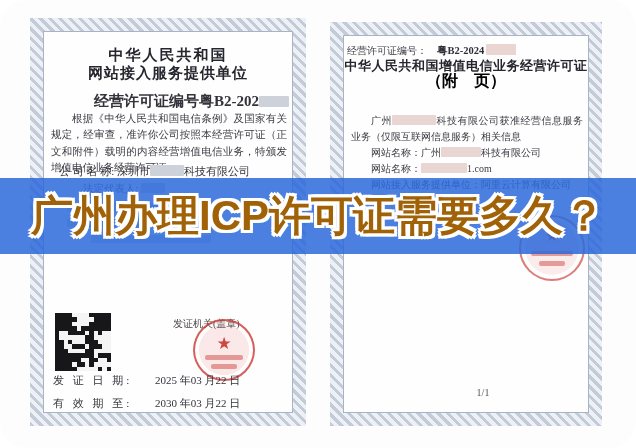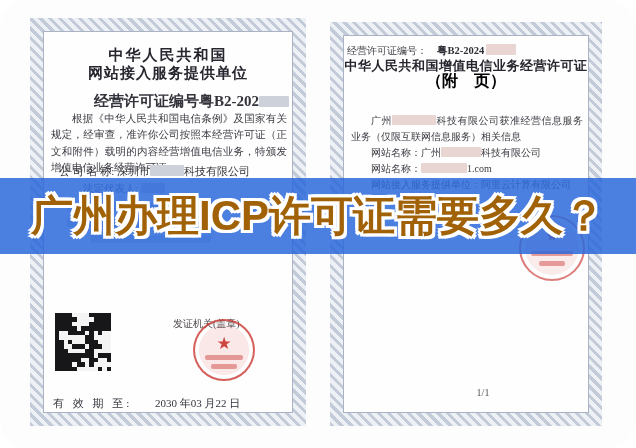--- a/index.html
+++ b/index.html
@@ -275,20 +275,24 @@
       </div>
 
     <div class="abs l-issuer">发证机关(盖章)</div>
 
     <div class="abs seal seal-left">
       <div class="seal-star">★</div>
       <div class="seal-txt" style="top:34px;"></div>
       <div class="seal-txt" style="top:43px;left:16px;right:16px;"></div>
     </div>
 
+    <div class="abs l-daterow row1">
+      <span class="l-datelabel">发 证 日 期:</span>
+      <span class="l-dateval">2025 年03 月22 日</span>
+    </div>
     <div class="abs l-daterow row2">
       <span class="l-datelabel">有 效 期 至:</span>
       <span class="l-dateval">2030 年03 月22 日</span>
     </div>
   </div>
 
   <div class="cert cert-right">
     <div class="abs r-licline"><span>经营许可证编号：</span><span class="r-licno">粤B2-2024</span><span class="blur blur-pink" style="width:30px;height:11px;margin-left:2px;"></span></div>
 
     <div class="abs ctr r-title">中华人民共和国增值电信业务经营许可证</div>

